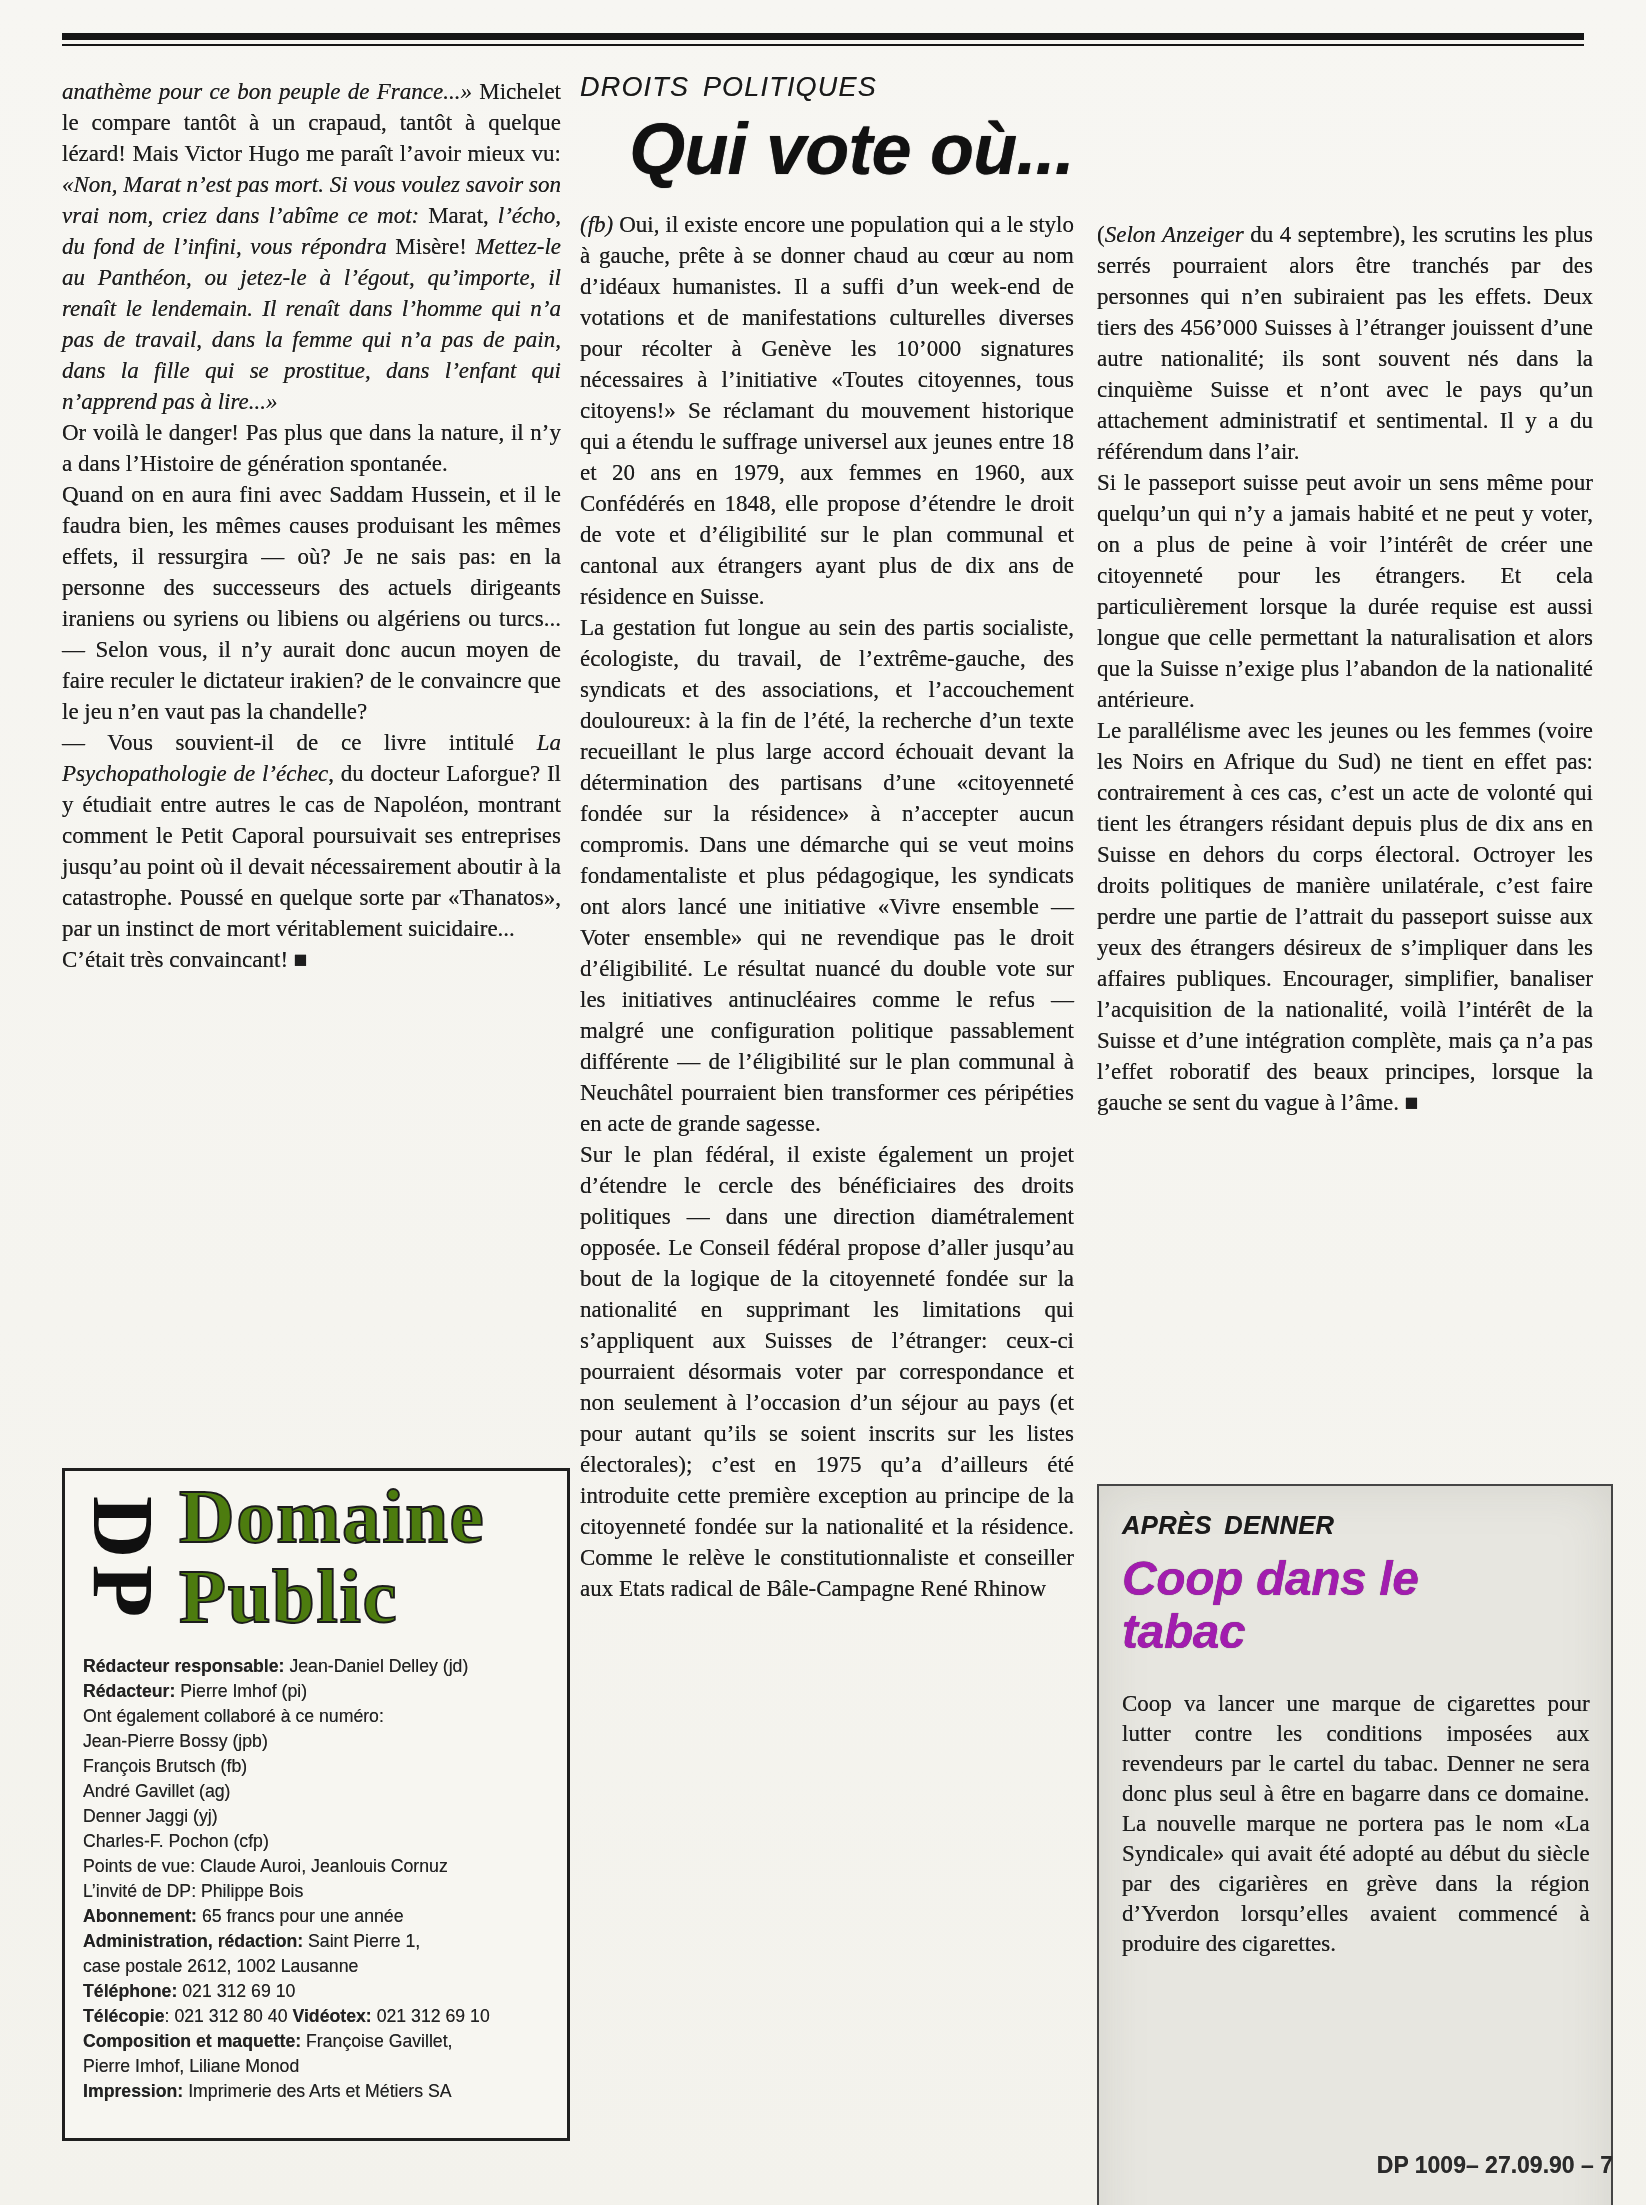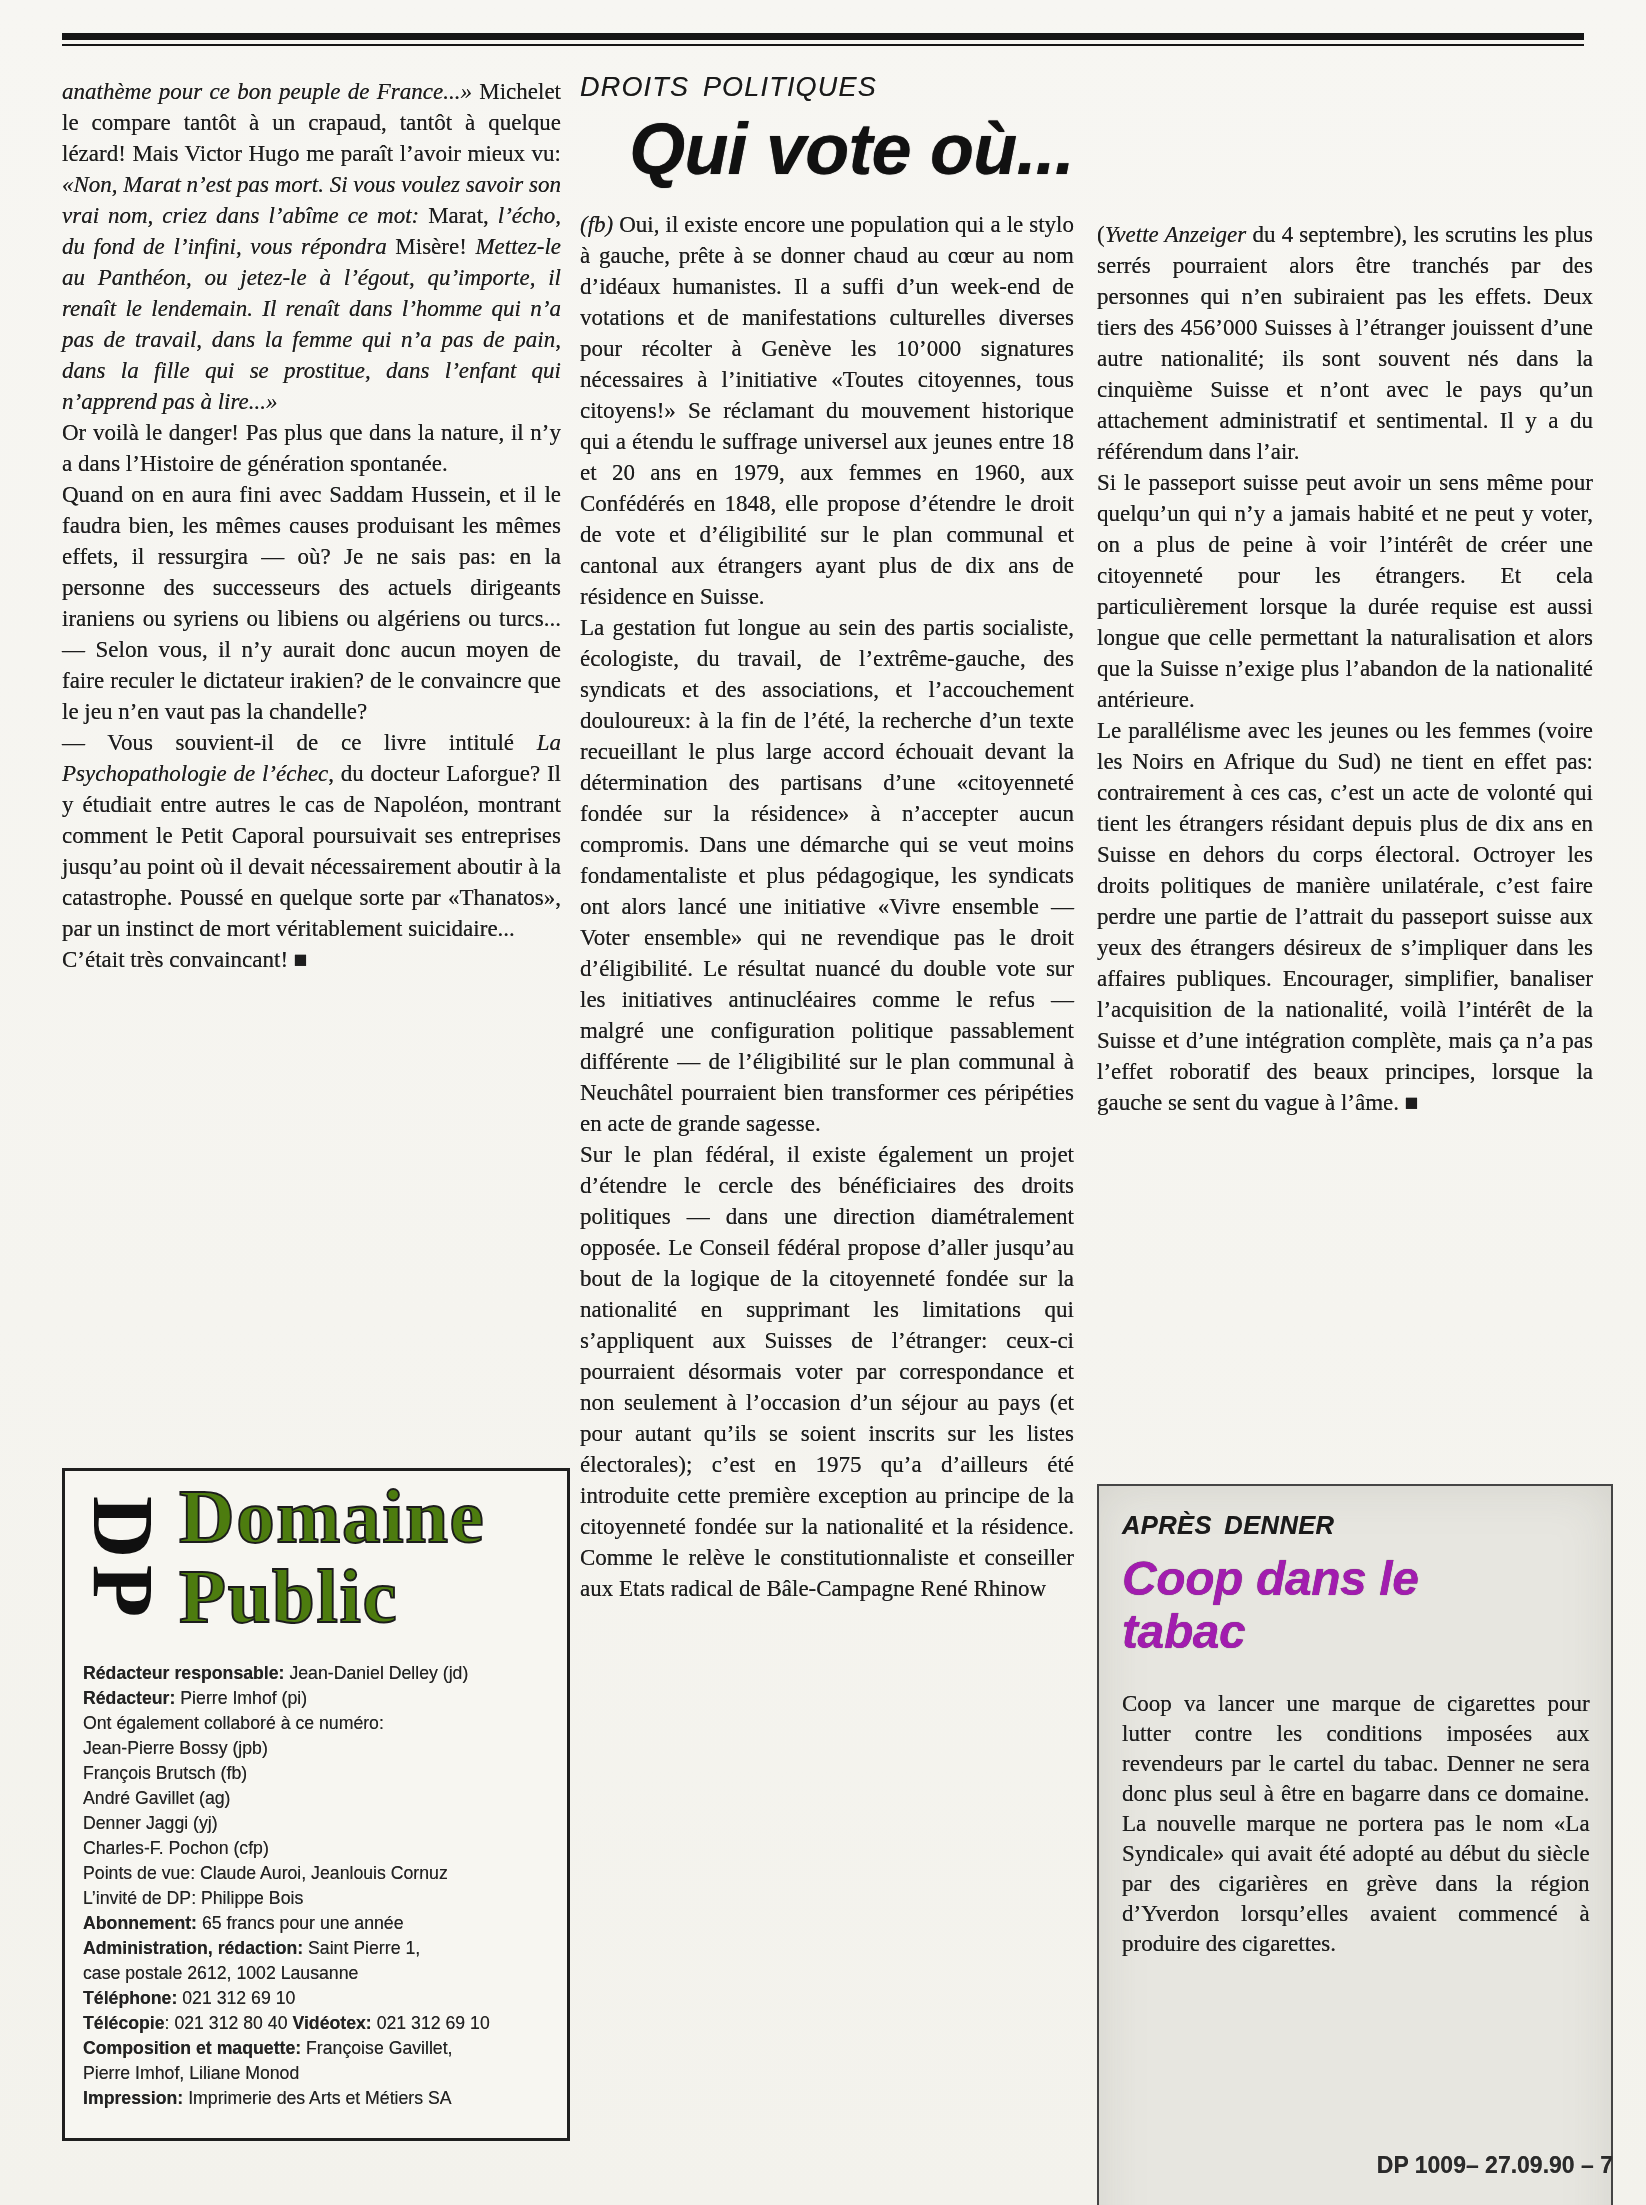--- a/index.html
+++ b/index.html
@@ -54,21 +54,21 @@
     font-family:"Liberation Serif", serif; font-weight:bold;
     font-size:86px; letter-spacing:6.6px; line-height:1; color:#101010; white-space:nowrap;
   }
   .mast-title {
     position:absolute; left:114px; top:5px;
     font-family:"Liberation Serif", serif; font-weight:bold;
     font-size:77px; line-height:80px; letter-spacing:1.6px;
     color:#4d7c0f; -webkit-text-stroke:1.9px #1c1c1c;
   }
   .credits {
-    margin:15px 0 0 18px; font-family:"Liberation Sans", sans-serif;
+    margin:8px 0 0 18px; font-family:"Liberation Sans", sans-serif;
     font-size:17.7px; line-height:25px; color:#222;
     text-shadow:0 0 0.4px rgba(30,30,30,.6);
   }
   .credits b { font-weight:bold; }
 
   
   .denner {
     position:absolute; left:1097px; top:1484px; width:516px; height:792px;
     background:#e7e6e0; border:2.5px solid #454545; box-sizing:border-box;
     padding:25px 21.4px 0 23px;
@@ -144,21 +144,21 @@
     <div class="kicker">DROITS  POLITIQUES</div>
     <div class="headline">Qui vote où...</div>
     <div class="body-text">
         <p><i>(fb)</i> Oui, il existe encore une population qui a le stylo à gauche, prête à se donner chaud au cœur au nom d’idéaux humanistes. Il a suffi d’un week-end de votations et de manifestations culturelles diverses pour récolter à Genève les 10’000 signatures nécessaires à l’initiative «Toutes citoyennes, tous citoyens!» Se réclamant du mouvement historique qui a étendu le suffrage universel aux jeunes entre 18 et 20 ans en 1979, aux femmes en 1960, aux Confédérés en 1848, elle propose d’étendre le droit de vote et d’éligibilité sur le plan communal et cantonal aux étrangers ayant plus de dix ans de résidence en Suisse.</p>
         <p>La gestation fut longue au sein des partis socialiste, écologiste, du travail, de l’extrême-gauche, des syndicats et des associations, et l’accouchement douloureux: à la fin de l’été, la recherche d’un texte recueillant le plus large accord échouait devant la détermination des partisans d’une «citoyenneté fondée sur la résidence» à n’accepter aucun compromis. Dans une démarche qui se veut moins fondamentaliste et plus pédagogique, les syndicats ont alors lancé une initiative «Vivre ensemble — Voter ensemble» qui ne revendique pas le droit d’éligibilité. Le résultat nuancé du double vote sur les initiatives antinucléaires comme le refus — malgré une configuration politique passablement différente — de l’éligibilité sur le plan communal à Neuchâtel pourraient bien transformer ces péripéties en acte de grande sagesse.</p>
         <p>Sur le plan fédéral, il existe également un projet d’étendre le cercle des bénéficiaires des droits politiques — dans une direction diamétralement opposée. Le Conseil fédéral propose d’aller jusqu’au bout de la logique de la citoyenneté fondée sur la nationalité en supprimant les limitations qui s’appliquent aux Suisses de l’étranger: ceux-ci pourraient désormais voter par correspondance et non seulement à l’occasion d’un séjour au pays (et pour autant qu’ils se soient inscrits sur les listes électorales); c’est en 1975 qu’a d’ailleurs été introduite cette première exception au principe de la citoyenneté fondée sur la nationalité et la résidence. Comme le relève le constitutionnaliste et conseiller aux Etats radical de Bâle-Campagne René Rhinow</p>
       </div>
   </div>
 
   <div class="col col-3 body-text">
-      <p>(<i>Yvette Anzeiger</i> du 4 septembre), les scrutins les plus serrés pourraient alors être tranchés par des personnes qui n’en subiraient pas les effets. Deux tiers des 456’000 Suisses à l’étranger jouissent d’une autre nationalité; ils sont souvent nés dans la cinquième Suisse et n’ont avec le pays qu’un attachement administratif et sentimental. Il y a du référendum dans l’air.</p>
+      <p>(<i>Selon Anzeiger</i> du 4 septembre), les scrutins les plus serrés pourraient alors être tranchés par des personnes qui n’en subiraient pas les effets. Deux tiers des 456’000 Suisses à l’étranger jouissent d’une autre nationalité; ils sont souvent nés dans la cinquième Suisse et n’ont avec le pays qu’un attachement administratif et sentimental. Il y a du référendum dans l’air.</p>
       <p>Si le passeport suisse peut avoir un sens même pour quelqu’un qui n’y a jamais habité et ne peut y voter, on a plus de peine à voir l’intérêt de créer une citoyenneté pour les étrangers. Et cela particulièrement lorsque la durée requise est aussi longue que celle permettant la naturalisation et alors que la Suisse n’exige plus l’abandon de la nationalité antérieure.</p>
       <p>Le parallélisme avec les jeunes ou les femmes (voire les Noirs en Afrique du Sud) ne tient en effet pas: contrairement à ces cas, c’est un acte de volonté qui tient les étrangers résidant depuis plus de dix ans en Suisse en dehors du corps électoral. Octroyer les droits politiques de manière unilatérale, c’est faire perdre une partie de l’attrait du passeport suisse aux yeux des étrangers désireux de s’impliquer dans les affaires publiques. Encourager, simplifier, banaliser l’acquisition de la nationalité, voilà l’intérêt de la Suisse et d’une intégration complète, mais ça n’a pas l’effet roboratif des beaux principes, lorsque la gauche se sent du vague à l’âme. ■</p>
     </div>
 
   <div class="denner">
     <div class="kicker">APRÈS DENNER</div>
     <div class="denner-title">Coop dans le tabac</div>
     <div class="body-text">
       <p>Coop va lancer une marque de cigarettes pour lutter contre les conditions imposées aux revendeurs par le cartel du tabac. Denner ne sera donc plus seul à être en bagarre dans ce domaine. La nouvelle marque ne portera pas le nom «La Syndicale» qui avait été adopté au début du siècle par des cigarières en grève dans la région d’Yverdon lorsqu’elles avaient commencé à produire des cigarettes.</p>
     </div>

